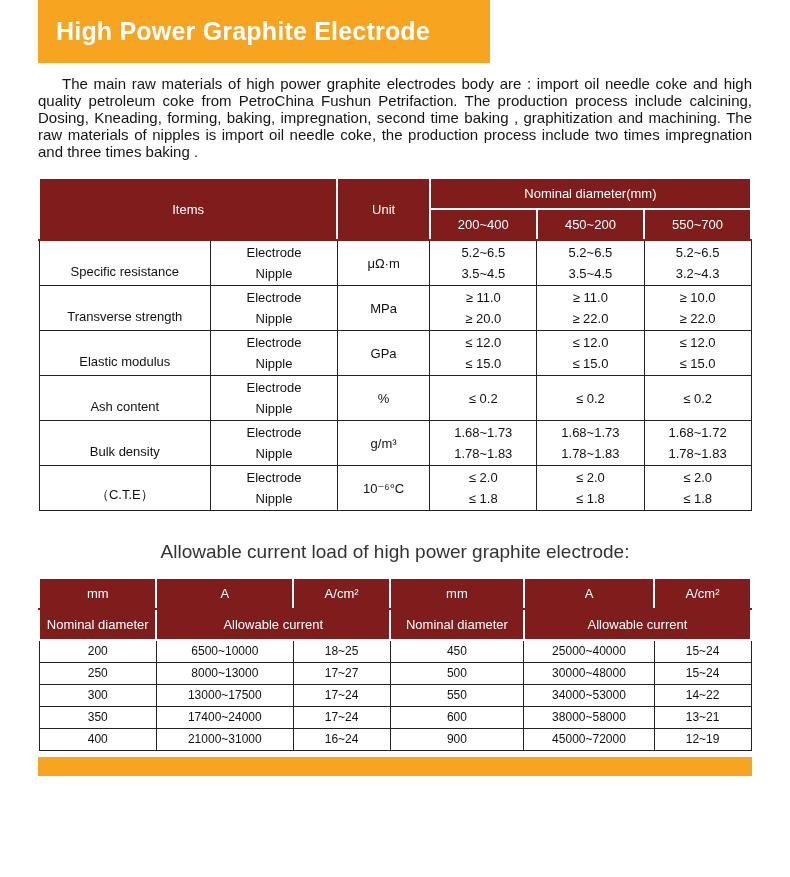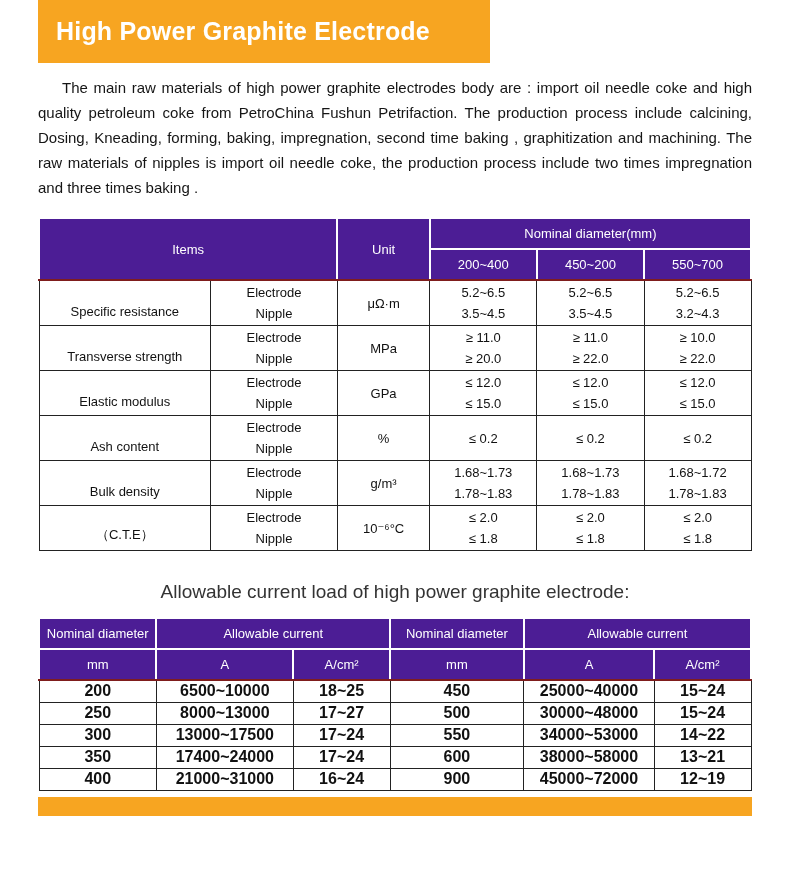--- a/index.html
+++ b/index.html
@@ -25,21 +25,21 @@
     color: #ffffff;
     font-size: 25px;
     font-weight: bold;
     letter-spacing: 0.2px;
   }
 
   
   .intro {
     margin-top: 12px;
     font-size: 15px;
-    line-height: 25px;
+    line-height: 17px;
     text-align: justify;
     text-indent: 24px;
     color: #151515;
   }
 
   
   .section-title {
     text-align: center;
     font-size: 19px;
     font-weight: 500;
@@ -48,21 +48,21 @@
   }
   .section-title.second { margin-top: 30px; }
 
   
   table {
     border-collapse: collapse;
     width: 100%;
     table-layout: fixed;
   }
   th {
-    background: #4c1d95;
+    background: #7f1d1d;
     color: #ffffff;
     font-weight: normal;
     font-size: 13px;
     text-align: center;
     border: 2px solid #ffffff;
     padding: 7px 2px;
   }
   th.bb { border-bottom: 2px solid #7f1d1d; }
   td {
     border: 1px solid #222222;
@@ -80,22 +80,22 @@
   .spec-table td.prop {
     vertical-align: bottom;
     padding-bottom: 6px;
   }
   .spec-table td.unit { vertical-align: middle; }
 
   
   .current-table { margin-top: 14px; border: 1px solid #222222; }
   .current-table tbody td {
     height: 22px;
-    font-weight: bold;
-    font-size: 16px;
+    font-weight: normal;
+    font-size: 12px;
   }
 
   
   .footer-bar {
     margin-top: 6px;
     height: 19px;
     background: #F7A521;
   }
 </style>
 </head>
@@ -259,33 +259,33 @@
     <colgroup>
       <col style="width:16.5%">
         <col style="width:19.2%">
         <col style="width:13.6%">
       <col style="width:18.8%">
         <col style="width:18.3%">
         <col style="width:13.6%">
     </colgroup>
     <thead>
       <tr>
-        <th>Nominal diameter</th>
-        <th colspan="2">Allowable current</th>
-        <th>Nominal diameter</th>
-        <th colspan="2">Allowable current</th>
-      </tr>
-      <tr>
         <th class="bb">mm</th>
         <th class="bb">A</th>
         <th class="bb">A/cm²</th>
         <th class="bb">mm</th>
         <th class="bb">A</th>
         <th class="bb">A/cm²</th>
       </tr>
+      <tr>
+        <th>Nominal diameter</th>
+        <th colspan="2">Allowable current</th>
+        <th>Nominal diameter</th>
+        <th colspan="2">Allowable current</th>
+      </tr>
     </thead>
     <tbody>
       <tr>
         <td>200</td>
         <td>6500~10000</td>
         <td>18~25</td>
         <td>450</td>
         <td>25000~40000</td>
         <td>15~24</td>
       </tr>

